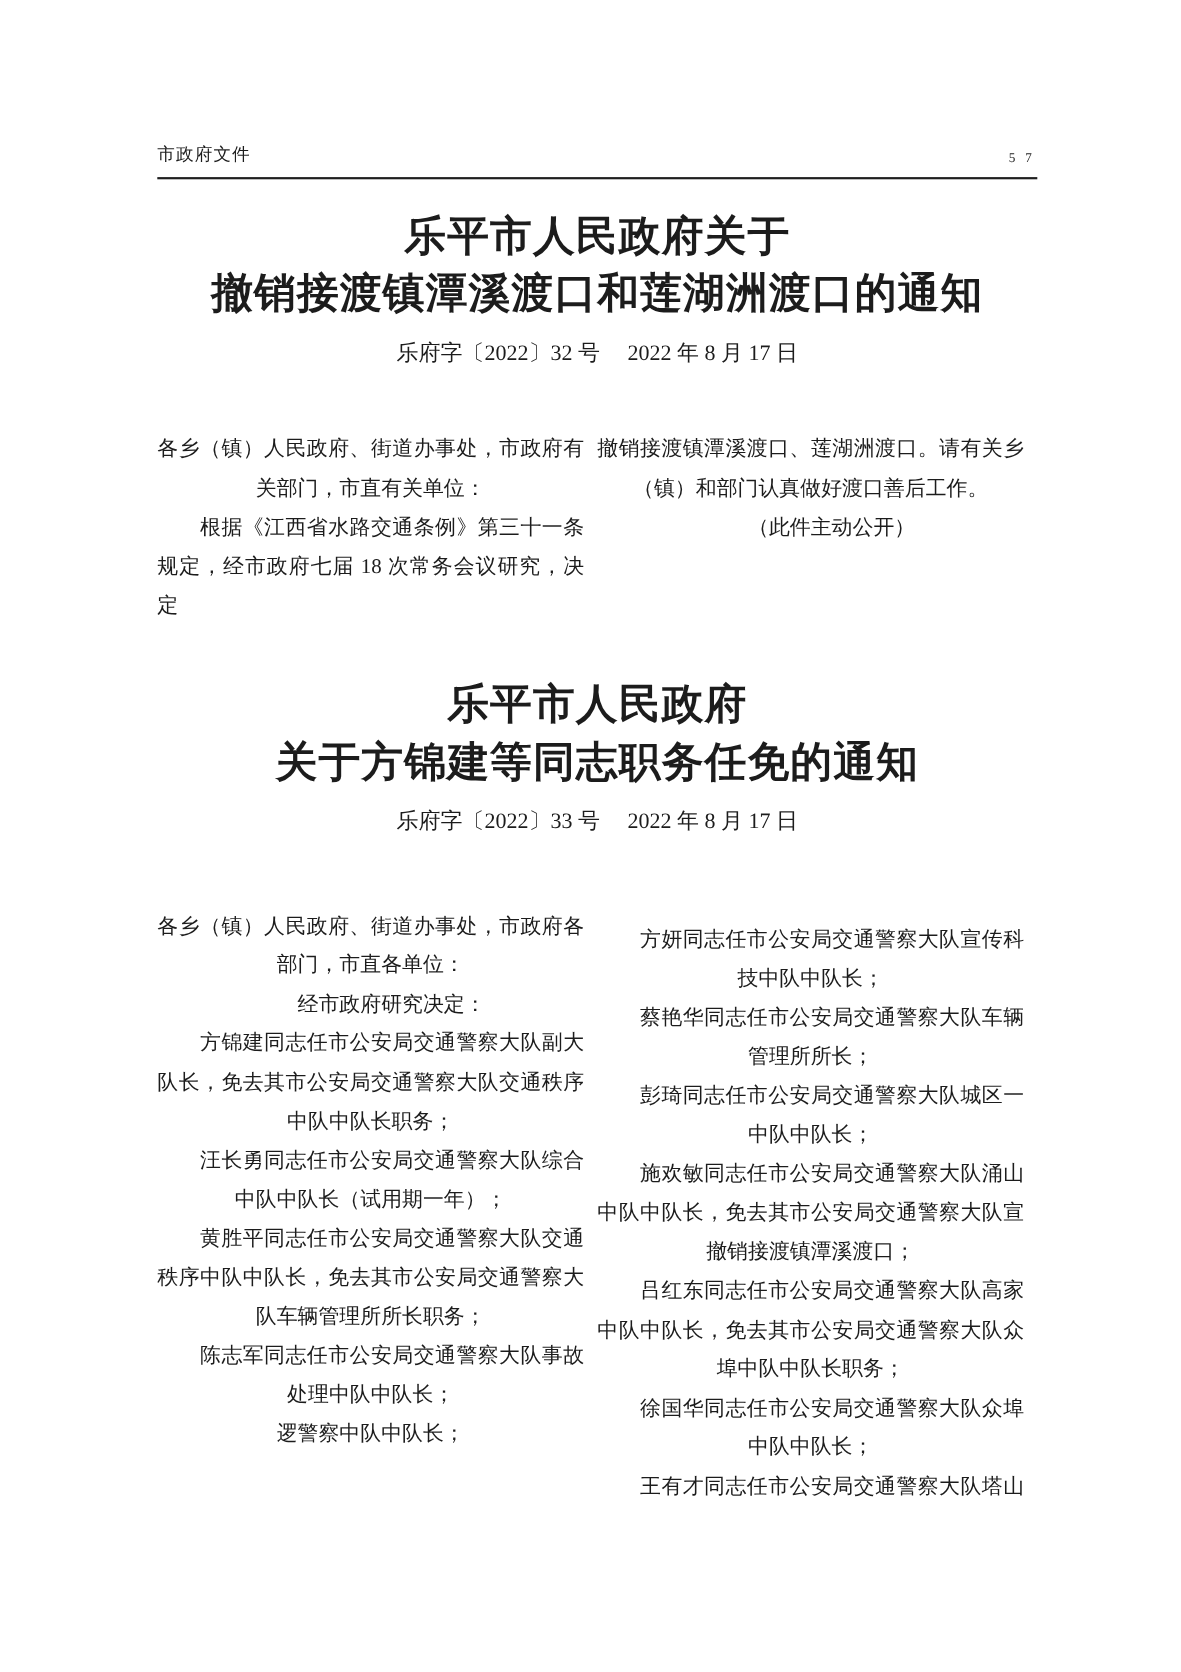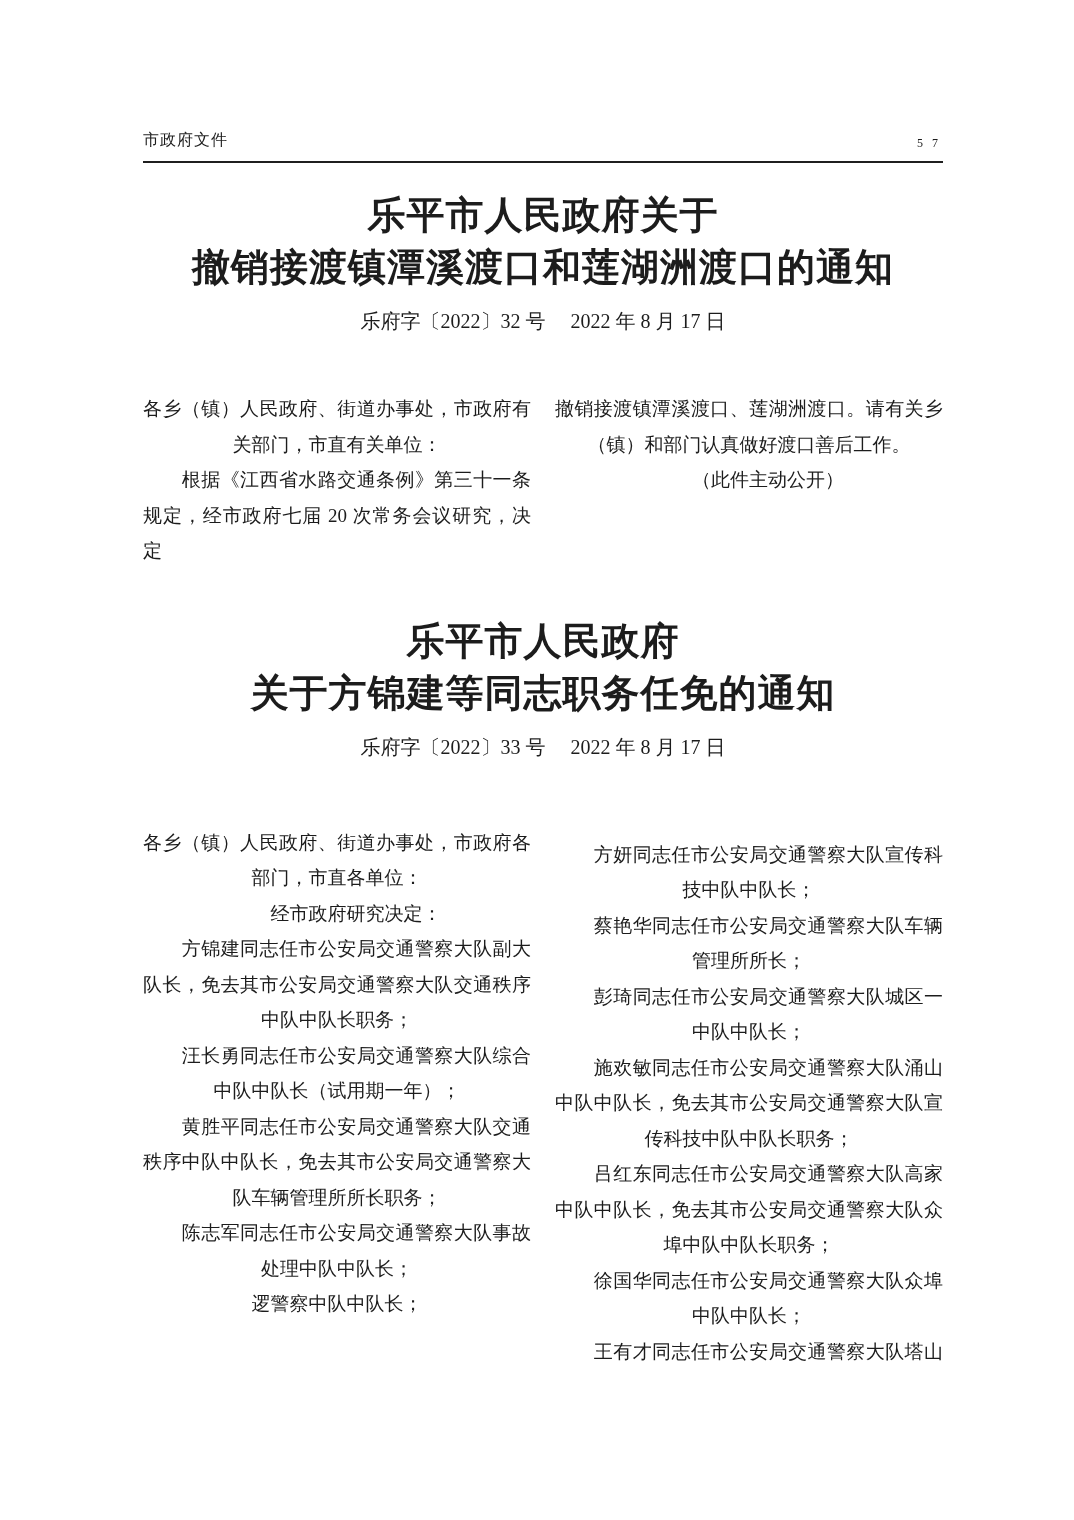--- a/index.html
+++ b/index.html
@@ -57,21 +57,21 @@
   .title-line { display: block; }
   .doc-line {
     margin-top: 16px;
     text-align: center;
     font-size: 20px;
     line-height: 24px;
   }
   
   .columns {
     display: flex;
-    gap: 24px;
+    gap: 12px;
   }
   .notice-1 .columns { margin-top: 58px; }
   .notice-2 .columns { margin-top: 66px; }
   .col {
     width: 388px;
     font-size: 19px;
     line-height: 35.5px;
   }
   .notice-2 .col-right { padding-top: 12px; }
   .line {
@@ -99,21 +99,21 @@
     <h1 class="notice-title">
       <span class="title-line">乐平市人民政府关于</span>
       <span class="title-line">撤销接渡镇潭溪渡口和莲湖洲渡口的通知</span>
     </h1>
     <div class="doc-line">乐府字〔2022〕32 号　 2022 年 8 月 17 日</div>
     <div class="columns">
       <div class="col col-left">
           <div class="line fill">各乡（镇）人民政府、街道办事处，市政府有</div>
           <div class="line">关部门，市直有关单位：</div>
           <div class="line fill">　　根据《江西省水路交通条例》第三十一条</div>
-          <div class="line fill">规定，经市政府七届 20 次常务会议研究，决定</div>
+          <div class="line fill">规定，经市政府七届 18 次常务会议研究，决定</div>
         </div>
       <div class="col col-right">
           <div class="line fill">撤销接渡镇潭溪渡口、莲湖洲渡口。请有关乡</div>
           <div class="line">（镇）和部门认真做好渡口善后工作。</div>
           <div class="line">　　（此件主动公开）</div>
         </div>
     </div>
   </section>
 
   <section class="notice notice-2">
@@ -141,21 +141,21 @@
         </div>
       <div class="col col-right">
           <div class="line fill">　　方妍同志任市公安局交通警察大队宣传科</div>
           <div class="line">技中队中队长；</div>
           <div class="line fill">　　蔡艳华同志任市公安局交通警察大队车辆</div>
           <div class="line">管理所所长；</div>
           <div class="line fill">　　彭琦同志任市公安局交通警察大队城区一</div>
           <div class="line">中队中队长；</div>
           <div class="line fill">　　施欢敏同志任市公安局交通警察大队涌山</div>
           <div class="line fill">中队中队长，免去其市公安局交通警察大队宣</div>
-          <div class="line">传科技中队中队长职务；</div>
+          <div class="line">撤销接渡镇潭溪渡口；</div>
           <div class="line fill">　　吕红东同志任市公安局交通警察大队高家</div>
           <div class="line fill">中队中队长，免去其市公安局交通警察大队众</div>
           <div class="line">埠中队中队长职务；</div>
           <div class="line fill">　　徐国华同志任市公安局交通警察大队众埠</div>
           <div class="line">中队中队长；</div>
           <div class="line fill">　　王有才同志任市公安局交通警察大队塔山</div>
         </div>
     </div>
   </section>
 

